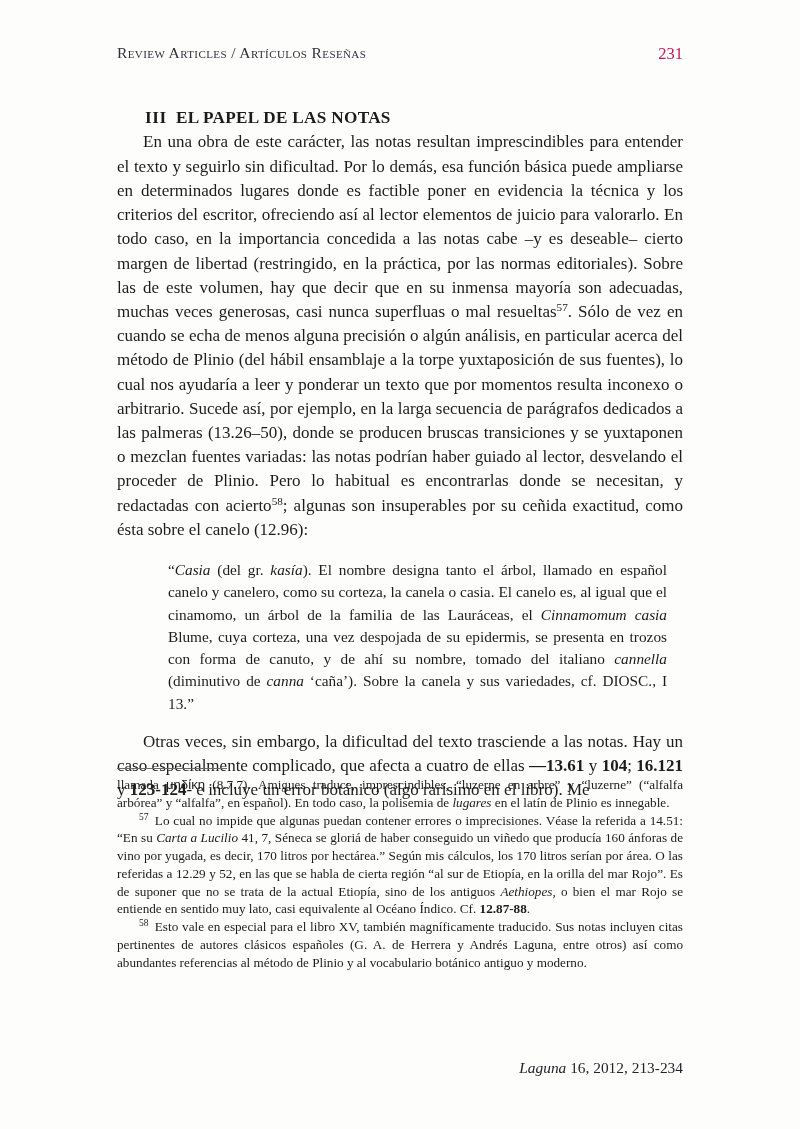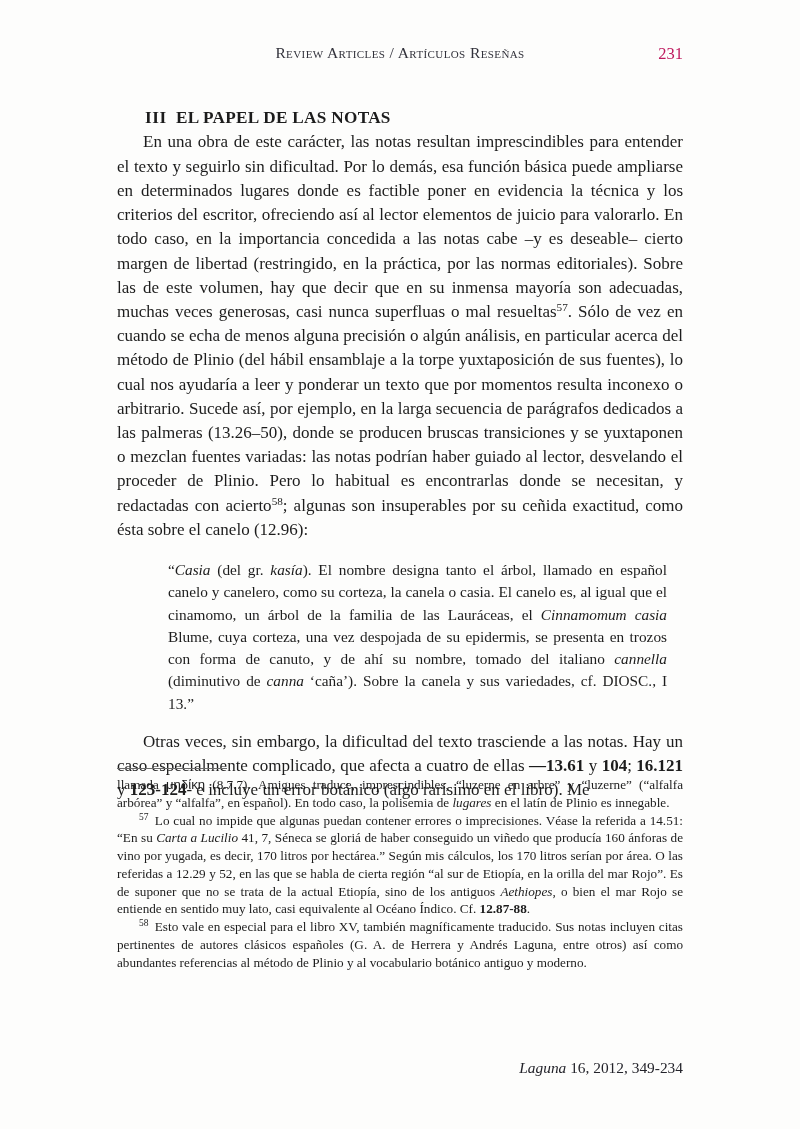--- a/index.html
+++ b/index.html
@@ -21,21 +21,21 @@
     position: absolute;
     top: 44px;
     left: 117px;
     width: 566px;
     height: 22px;
   }
   .running-head-title {
     position: absolute;
     left: 0;
     width: 566px;
-    text-align: center;
+    text-align: left;
     font-size: 15.5px;
     letter-spacing: 0.4px;
     font-variant: small-caps;
     color: #31313a;
     white-space: nowrap;
   }
   .running-head-folio {
     position: absolute;
     right: 0;
     top: 0;
@@ -168,15 +168,15 @@
     <div class="fn-rule"></div>
 
     <p class="footnote"><span>llamada </span><span class="greek">μηδίκη</span><span> (8.7.7). Amigues traduce, imprescindibles, “luzerne en arbre” y “luzerne” (“alfalfa arbórea” y “alfalfa”, en español). En todo caso, la polisemia de </span><span class="it">lugares</span><span> en el latín de Plinio es innegable.</span></p>
 
     <p class="footnote numbered"><span class="fnnum">57</span><span> Lo cual no impide que algunas puedan contener errores o imprecisiones. Véase la referida a 14.51: “En su </span><span class="it">Carta a Lucilio</span><span> 41, 7, Séneca se gloriá de haber conseguido un viñedo que producía 160 ánforas de vino por yugada, es decir, 170 litros por hectárea.”  Según mis cálculos, los 170 litros serían por área. O las referidas a 12.29 y 52, en las que se habla de cierta región “al sur de Etiopía, en la orilla del mar Rojo”. Es de suponer que no se trata de la actual Etiopía, sino de los antiguos </span><span class="it">Aethiopes</span><span>, o bien el mar Rojo se entiende en sentido muy lato, casi equivalente al Océano Índico. Cf. </span><span class="bd">12.87-88</span><span>.</span></p>
 
     <p class="footnote numbered"><span class="fnnum">58</span><span> Esto vale en especial para el libro XV, también magníficamente traducido. Sus notas incluyen citas pertinentes de autores clásicos españoles (G. A. de Herrera y Andrés Laguna, entre otros) así como abundantes referencias al método de Plinio y al vocabulario botánico antiguo y moderno.</span></p>
 
   </div>
 
-  <div class="footer"><span class="it">Laguna</span><span> 16, 2012, 349-234</span></div>
+  <div class="footer"><span class="it">Laguna</span><span> 16, 2012, 213-234</span></div>
 
 </div>
 
 </body></html>

